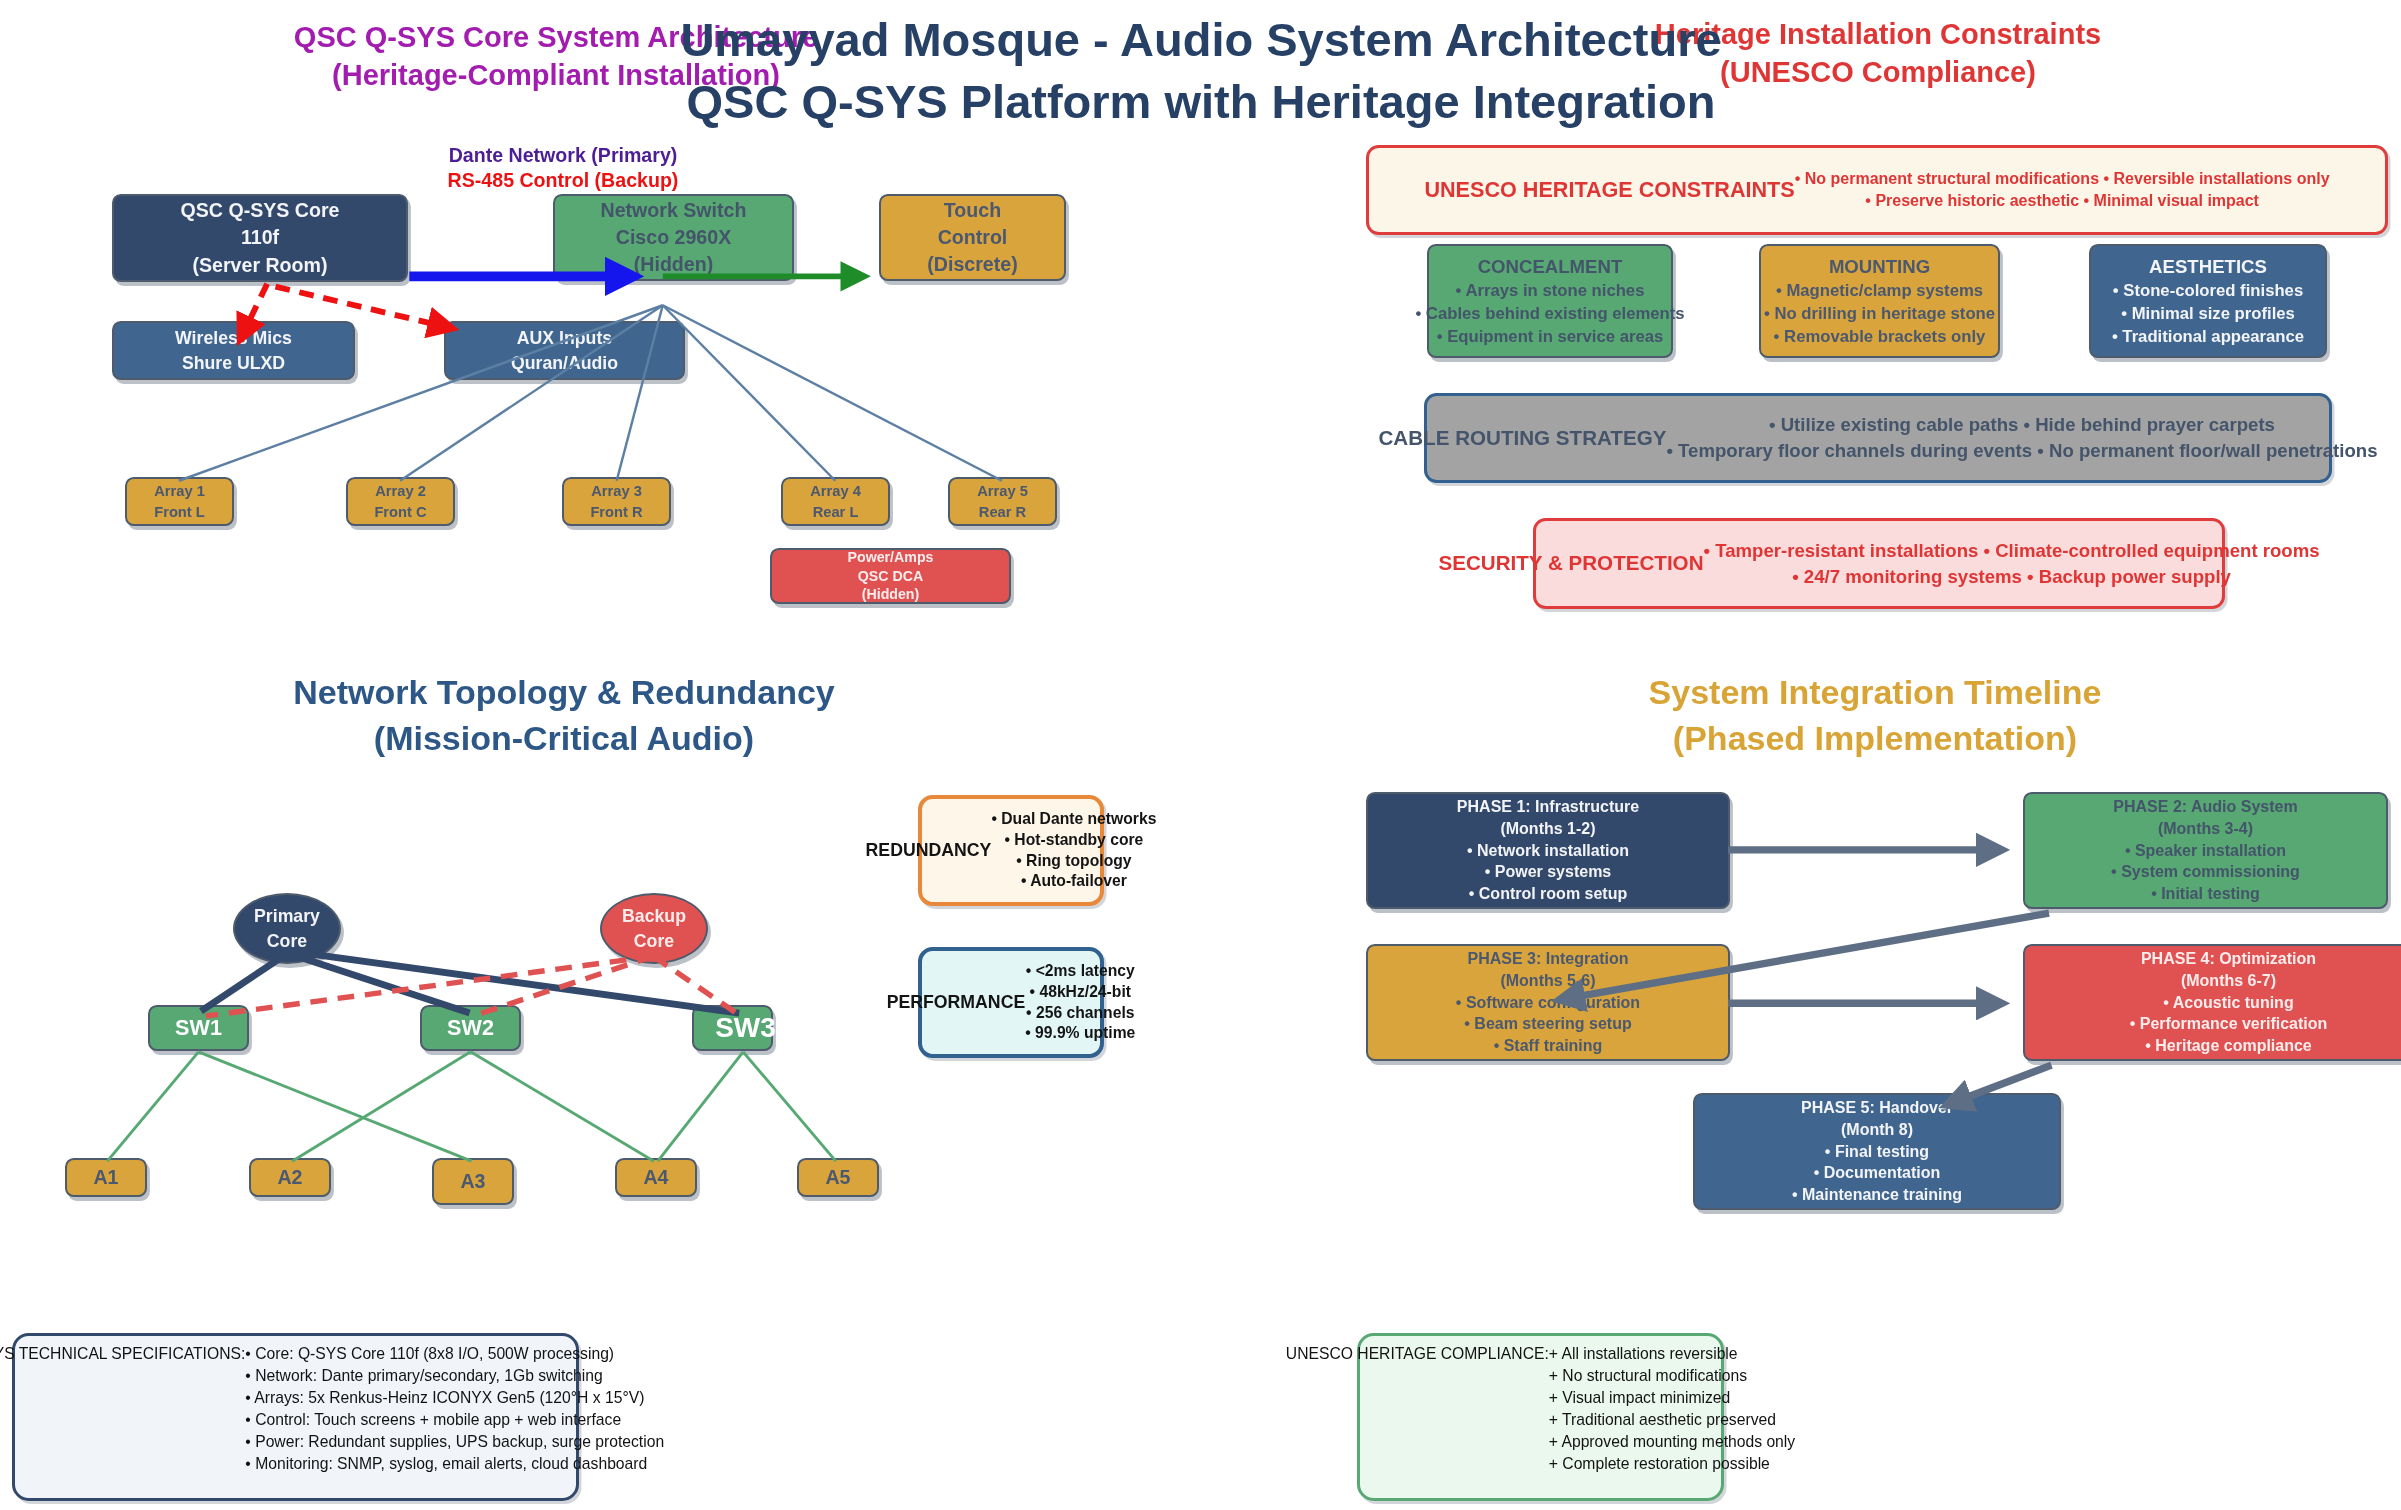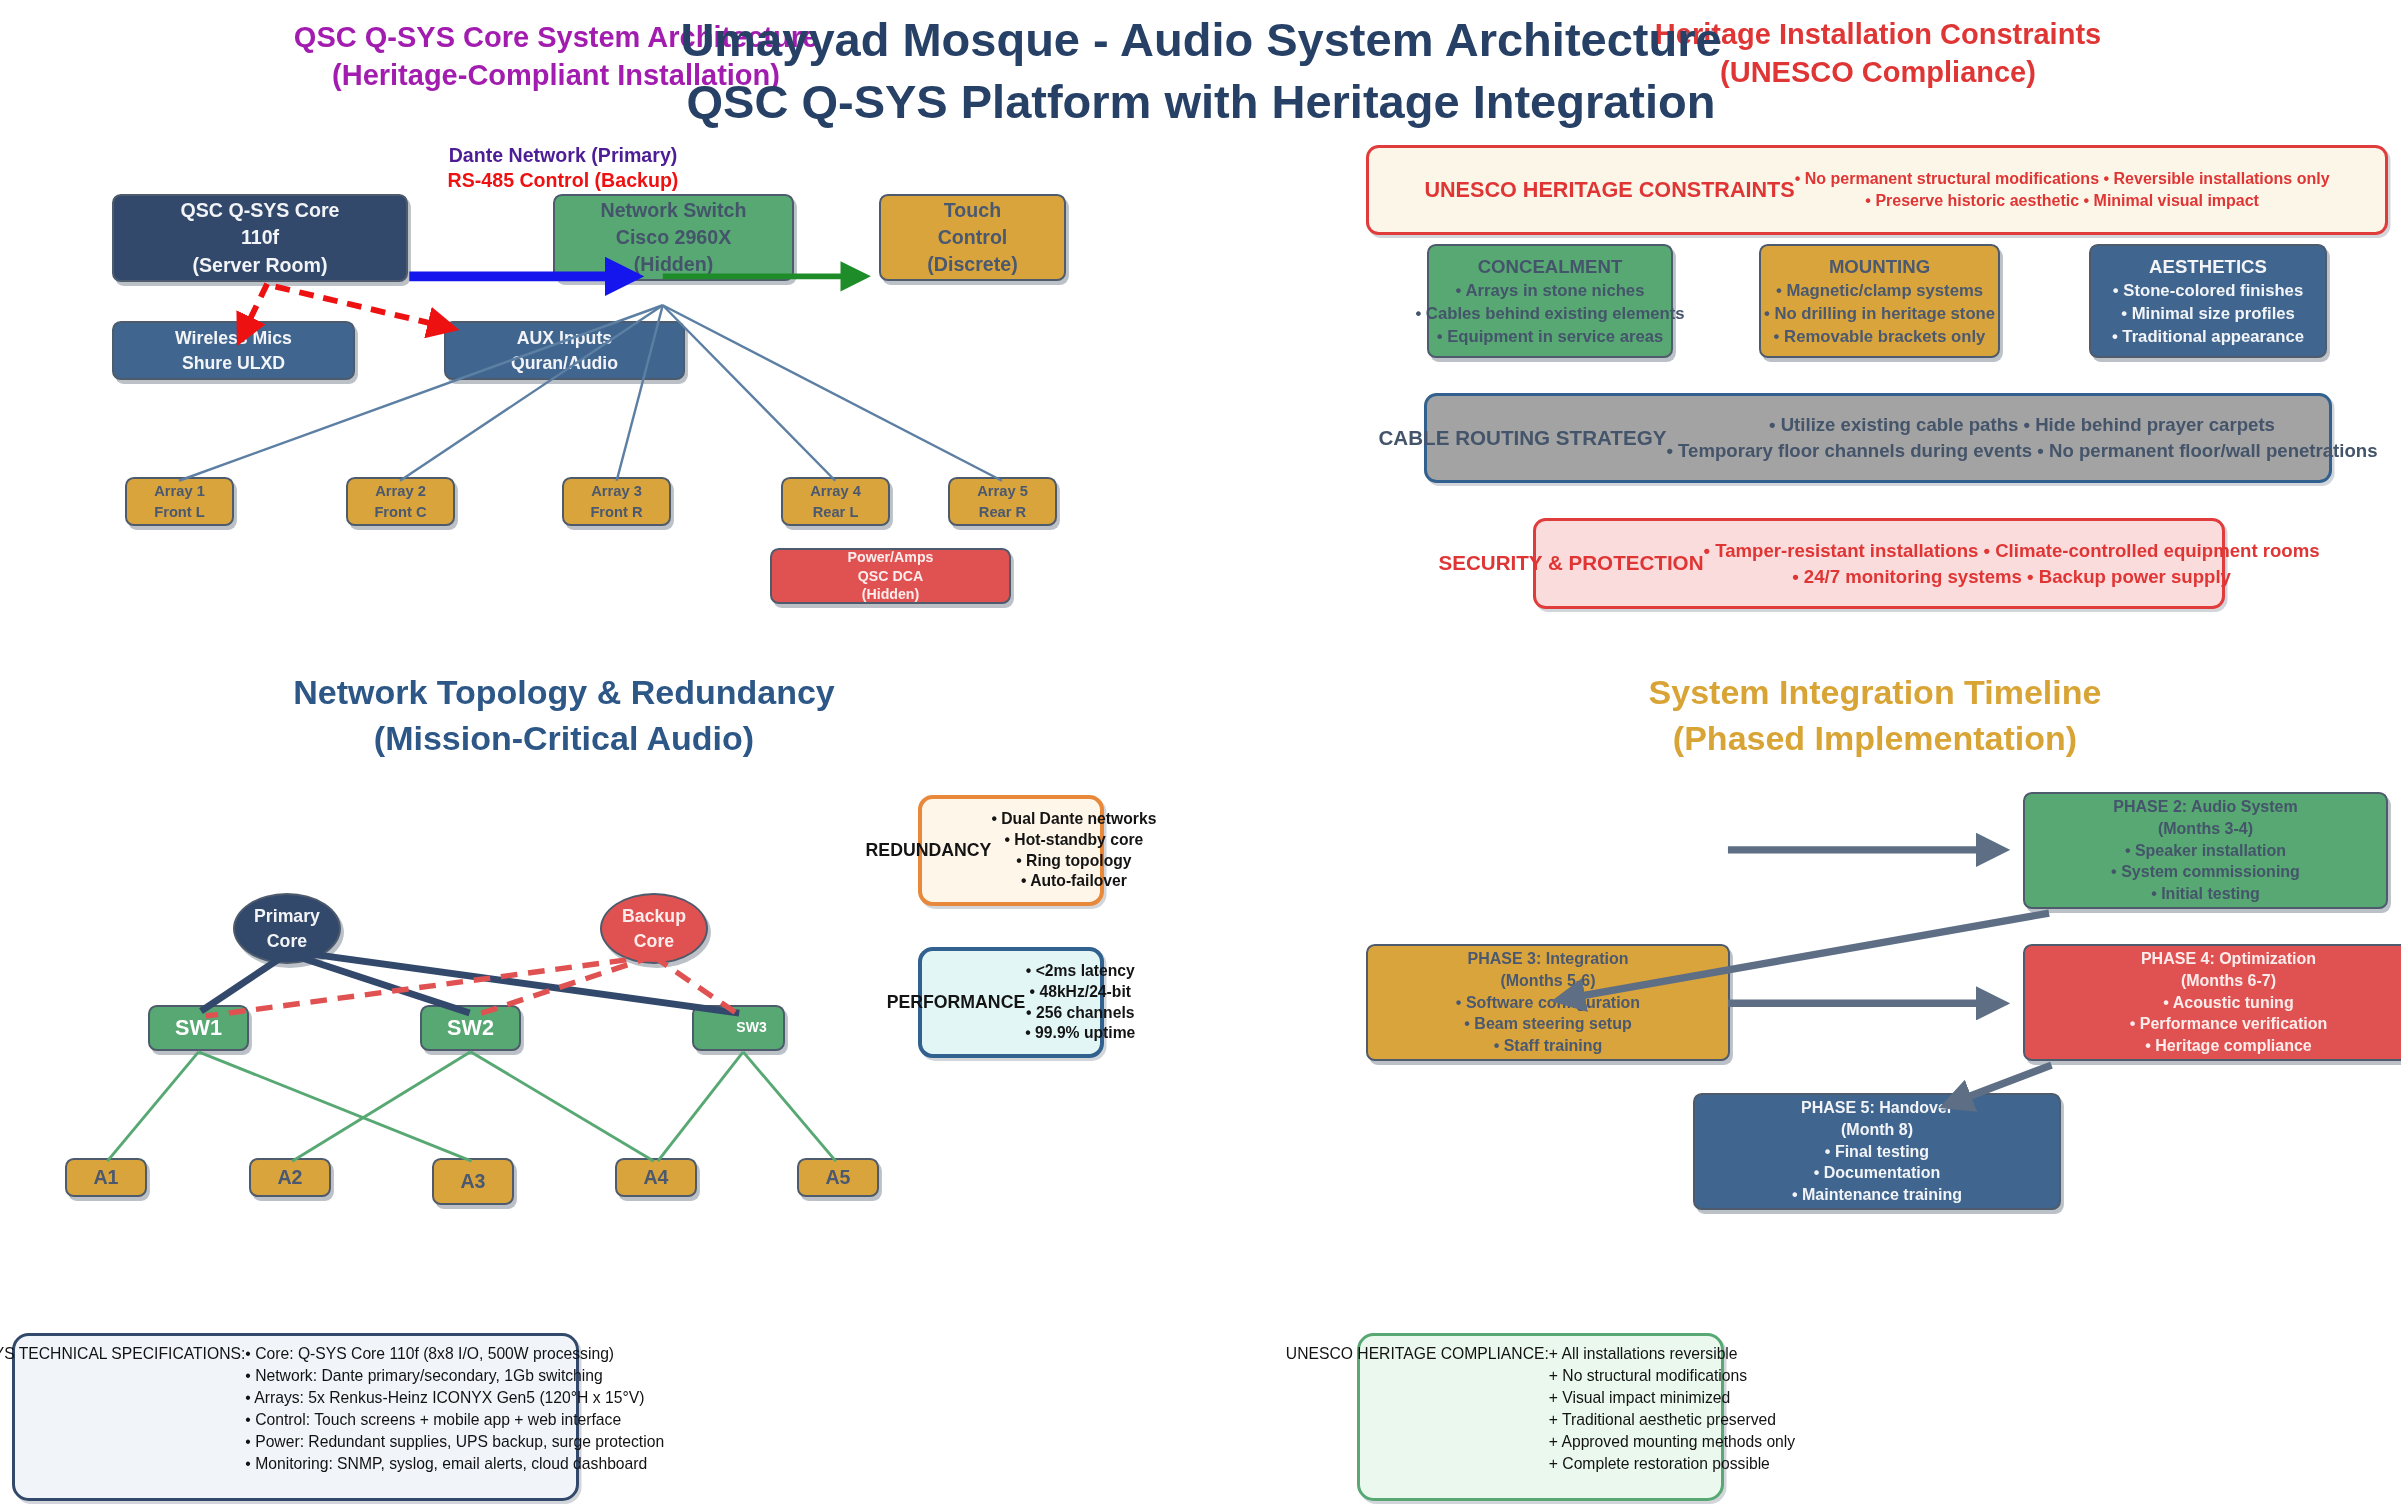--- a/index.html
+++ b/index.html
@@ -155,21 +155,21 @@
       <span>Backup
 Core</span>
     </div>
 
   <div class="bx c-green" style="left:148px;top:1005px;width:101px;height:46px;font-size:21.6px;color:#fff;">
       <span>SW1</span>
     </div>
   <div class="bx c-green" style="left:420px;top:1005px;width:101px;height:46px;font-size:21.6px;color:#fff;">
       <span>SW2</span>
     </div>
-  <div class="bx c-green" style="left:692px;top:1005px;width:93px;height:46px;font-size:14px;color:#fff;padding-left:26px;">
+  <div class="bx c-green" style="left:692px;top:1005px;width:81px;height:46px;font-size:28px;color:#fff;padding-left:26px;">
       <span>SW3</span>
     </div>
 
   <div class="bx c-gold" style="left:65px;top:1158px;width:82px;height:39px;font-size:19.6px;">
       <span>A1</span>
     </div>
   <div class="bx c-gold" style="left:249px;top:1158px;width:82px;height:39px;font-size:19.6px;">
       <span>A2</span>
     </div>
   <div class="bx c-gold" style="left:432px;top:1158px;width:82px;height:47px;font-size:19.6px;">
@@ -193,20 +193,27 @@
     <div class="pt" style="font-size:17.7px;">PERFORMANCE</div>
     <div class="pb" style="font-size:15.7px;line-height:1.32;">• &lt;2ms latency
 • 48kHz/24-bit
 • 256 channels
 • 99.9% uptime</div>
   </div>
 
   <div class="t t-sec" style="left:1483px;top:670px;width:784px;color:#d9a436;">System Integration Timeline
 (Phased Implementation)</div>
 
+  <div class="bx c-navy" style="left:1366px;top:792px;width:364px;height:117px;font-size:16px;">
+      <span style="line-height:1.36;">PHASE 1: Infrastructure
+(Months 1-2)
+• Network installation
+• Power systems
+• Control room setup</span>
+    </div>
   <div class="bx c-green" style="left:2023px;top:792px;width:365px;height:117px;font-size:16px;">
       <span style="line-height:1.36;">PHASE 2: Audio System
 (Months 3-4)
 • Speaker installation
 • System commissioning
 • Initial testing</span>
     </div>
   <div class="bx c-gold" style="left:1366px;top:944px;width:364px;height:117px;font-size:16px;">
       <span style="line-height:1.36;">PHASE 3: Integration
 (Months 5-6)

